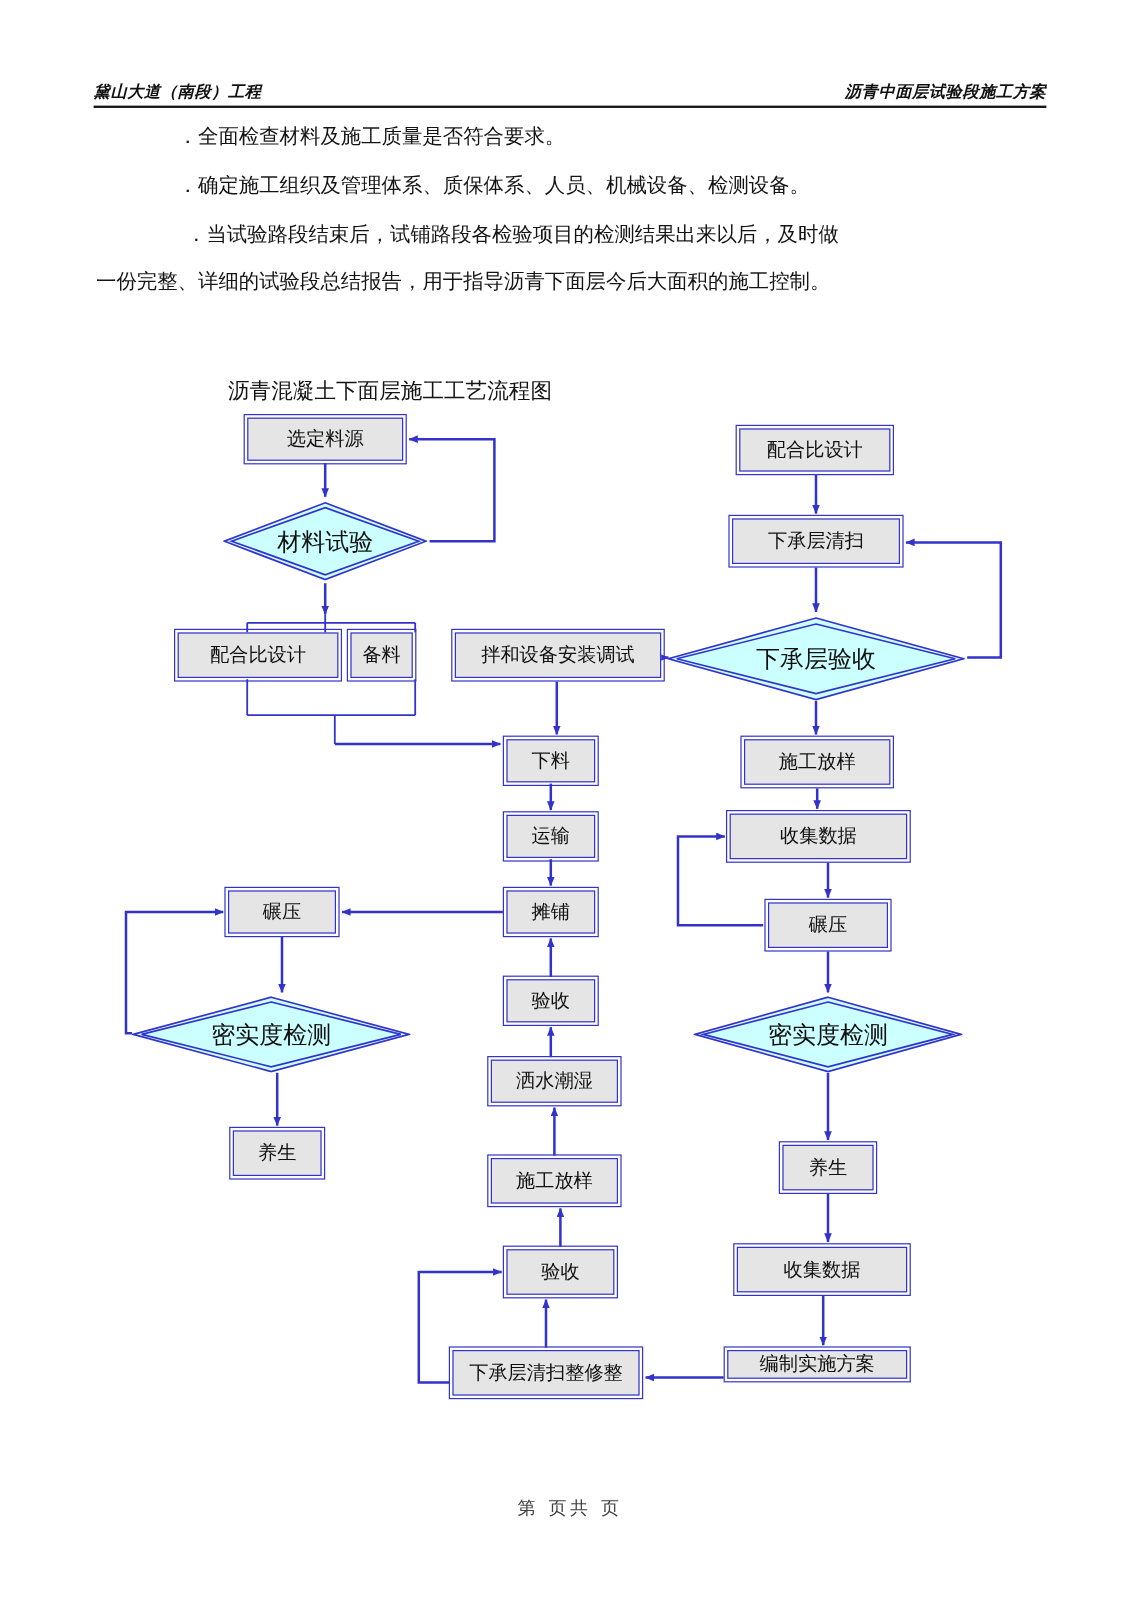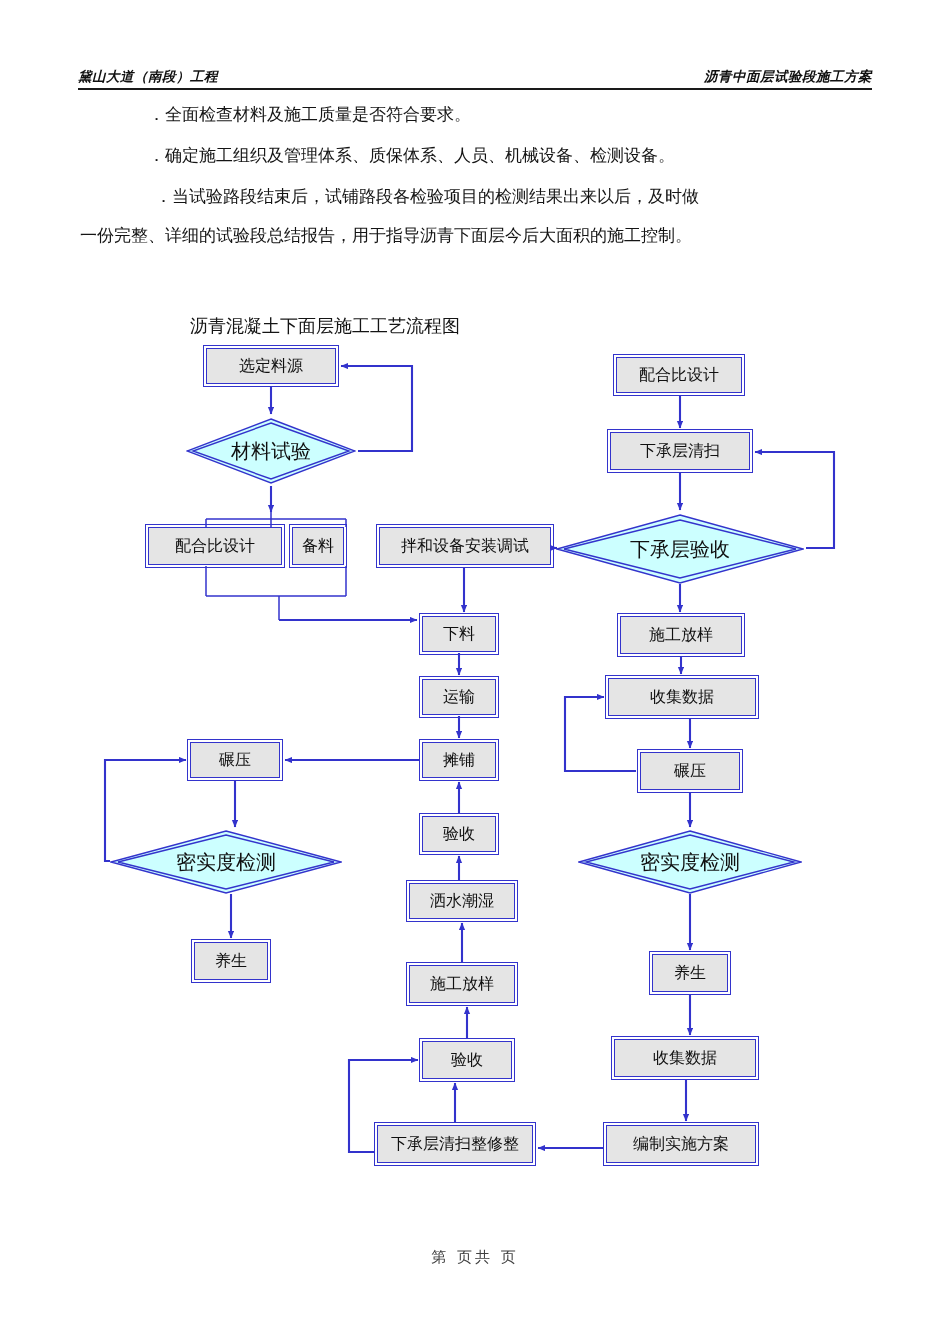--- a/index.html
+++ b/index.html
@@ -328,21 +328,21 @@
       </svg>
       <div class="dlabel">密实度检测</div>
     </div>
 
     <div class="node" style="left:652px; top:954px; width:76px; height:38px;">
         <span>养生</span>
       </div>
     <div class="node" style="left:614px; top:1039px; width:142px; height:38px;">
         <span>收集数据</span>
       </div>
-    <div class="node" style="left:606px; top:1125px; width:150px; height:38px;">
+    <div class="node" style="left:606px; top:1125px; width:150px; height:24px;">
         <span>编制实施方案</span>
       </div>
 
   </div>
 
   <div class="footer">第    页共    页</div>
 
 </div>
 
 </body></html>

